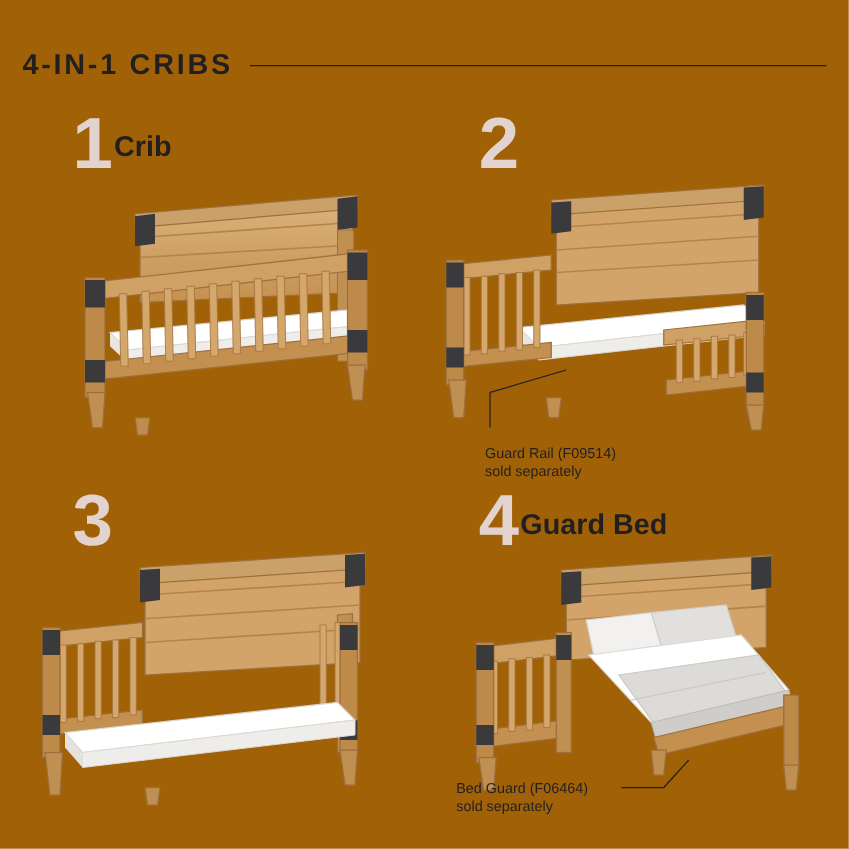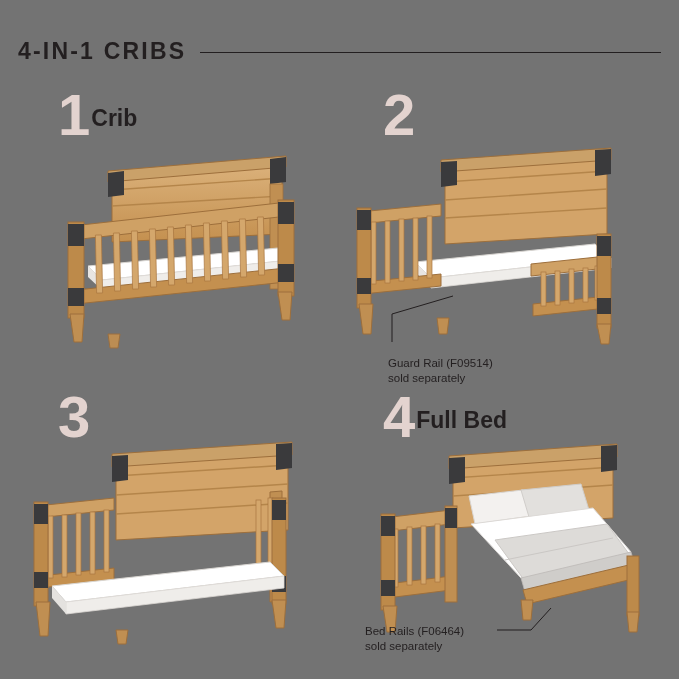--- a/index.html
+++ b/index.html
@@ -11,21 +11,21 @@
     height: 679px;
     background: #f2ece8;
     font-family: "Liberation Sans", sans-serif;
     color: #231f20;
     overflow: hidden;
     position: relative;
   }
   .page {
     position: absolute;
     inset: 0;
-    background: #737373;
+    background: #a16207;
   }
 
   
   .header {
     position: absolute;
     top: 34px;
     left: 18px;
     right: 18px;
     height: 34px;
     display: flex;
@@ -316,21 +316,21 @@
           <path d="M252 160 L266 160 L264 188 L256 188 Z"></path>
           <path d="M96 190 L108 190 L106 204 L98 204 Z"></path>
         </g>
       </svg>
     </div>
   </div>
 
   <div class="panel" id="panel-4">
     <div class="panel-head">
       <div class="step-number">4</div>
-      <div class="panel-title">Full Bed</div>
+      <div class="panel-title">Guard Bed</div>
     </div>
     <div class="art">
       <svg width="320" height="215" viewBox="0 0 320 215" xmlns="http://www.w3.org/2000/svg">
 
         <g>
           <path d="M108 20 L268 8 L268 78 L108 88 Z" fill="#d3a469" stroke="#9d6f3c" stroke-width="1"></path>
           <path d="M108 38 L268 27" stroke="#b4854a" stroke-width="1.4" fill="none"></path>
           <path d="M108 56 L268 45" stroke="#b4854a" stroke-width="1.4" fill="none"></path>
           <path d="M104 16 L272 4 L272 17 L104 29 Z" fill="#caa169" stroke="#9d6f3c" stroke-width="1"></path>
           <path d="M256 6 L272 5 L272 30 L256 32 Z" fill="#3a3a3c"></path>
@@ -374,17 +374,17 @@
           <path d="M38 166 L52 166 L50 192 L42 192 Z"></path>
           <path d="M282 172 L294 172 L292 192 L284 192 Z"></path>
           <path d="M176 160 L188 160 L186 180 L178 180 Z"></path>
         </g>
       </svg>
     </div>
 
     <svg width="320" height="290" style="position:absolute;left:0;top:0;pointer-events:none">
       <path d="M152 242 L186 242 L206 220" class="callout-line" stroke="#231f20" stroke-width="1" fill="none"></path>
     </svg>
-    <div class="callout" id="callout-rails">Bed Rails (F06464)
+    <div class="callout" id="callout-rails">Bed Guard (F06464)
 sold separately</div>
   </div>
 
 </div>
 
 </body></html>

